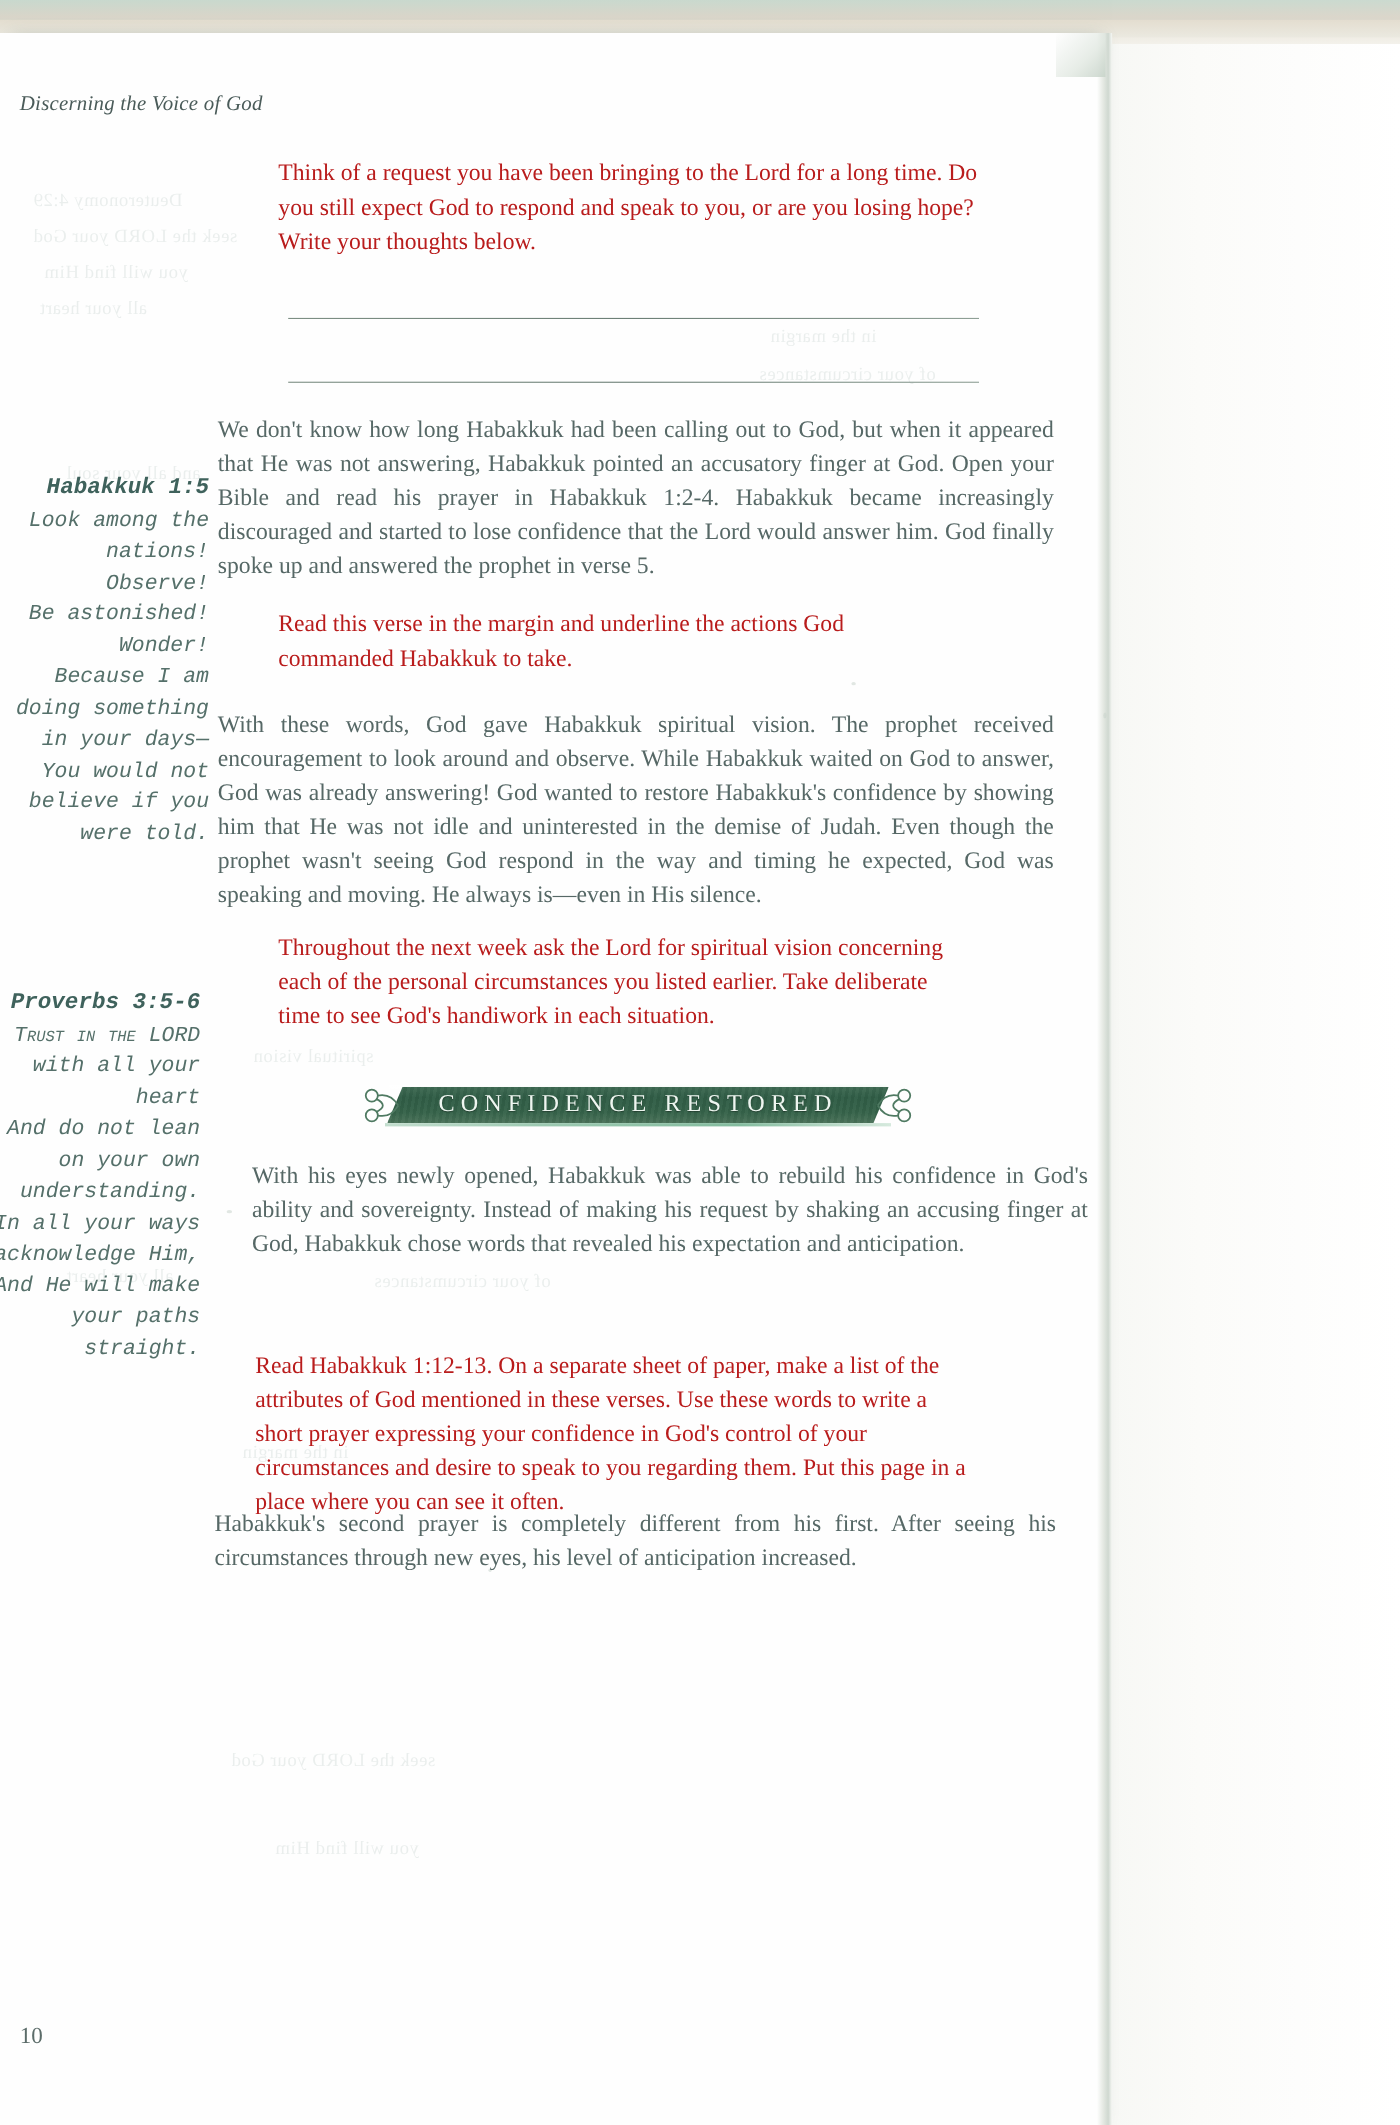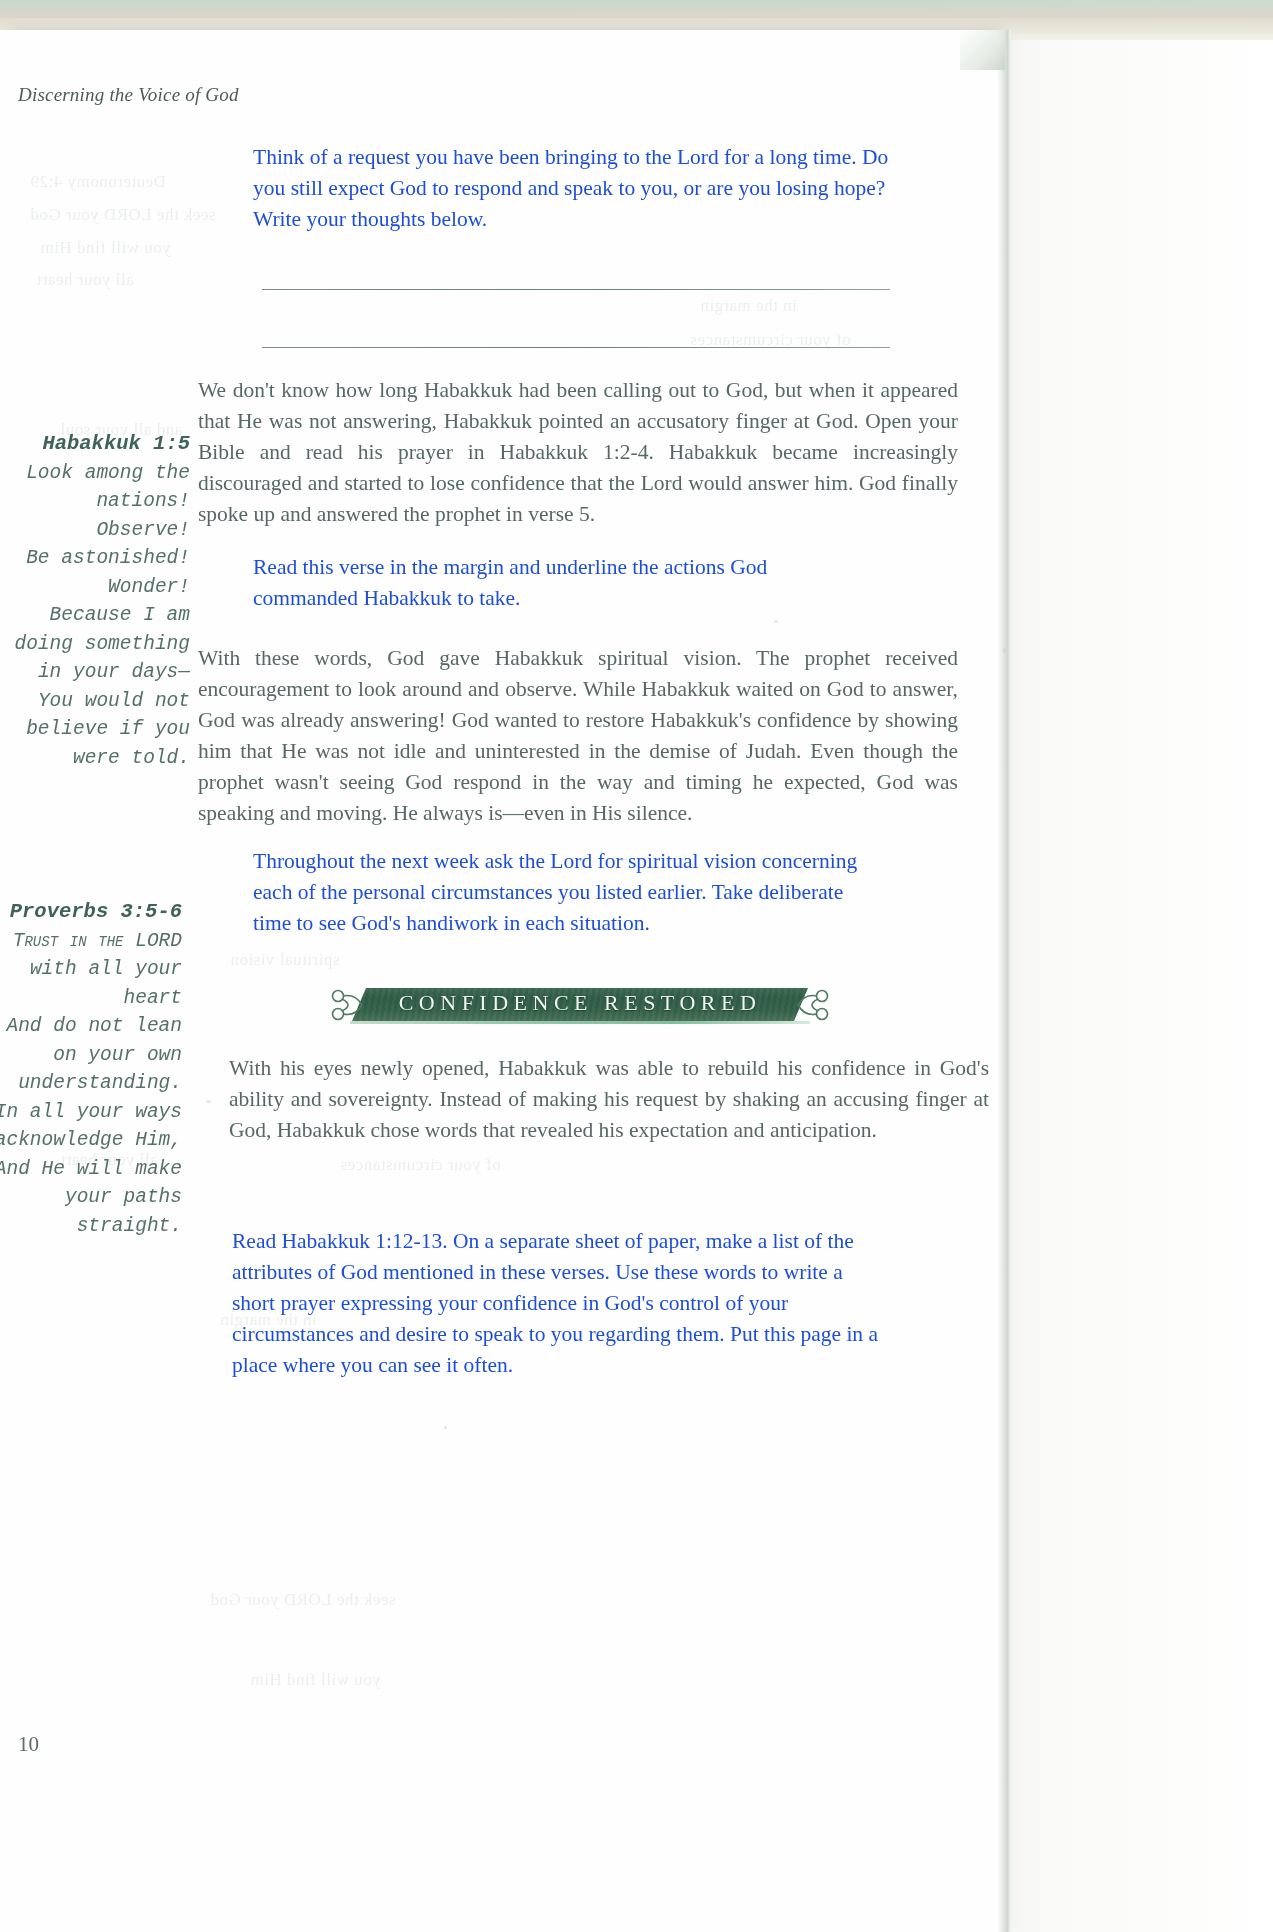--- a/index.html
+++ b/index.html
@@ -82,21 +82,21 @@
     font-style: italic;
     font-size: 19px;
     color: #4a5b59;
     letter-spacing: .2px;
   }
 
   .indent-block {
     position: absolute;
     font-size: 21.5px;
     line-height: 31px;
-    color: #1d4ed8;
+    color: #b91c1c;
   }
   .body-block {
     position: absolute;
     font-size: 21.5px;
     line-height: 31px;
     color: #566866;
     text-align: justify;
     text-justify: inter-word;
   }
 
@@ -179,21 +179,21 @@
     position: absolute;
     top: 2px;
     width: 34px; height: 38px;
     color: #4f7a62;
   }
   .flourish.left  { left: 0px; }
   .flourish.right { left: 466px; }
 
   .page-number {
     position: absolute;
-    left: 18px; top: 1732px;
+    left: 18px; top: 1838px;
     font-size: 21px;
     color: #5b6c69;
     font-family: "Liberation Serif", serif;
   }
 
   .speck {
     position: absolute;
     background: #c9d4cc;
     border-radius: 50%;
     opacity: .55;
@@ -295,16 +295,17 @@
         <path d="M21 10 C12 8, 6 12, 2 19"></path>
         <path d="M21 28 C12 30, 6 26, 2 19"></path>
       </g>
     </svg>
   </div>
 
   <div class="body-block" style="left:198px; top:1053px; width:760px;margin-left:31px;">With his eyes newly opened, Habakkuk was able to rebuild his confidence in God's ability and sovereignty. Instead of making his request by shaking an accusing finger at God, Habakkuk chose words that revealed his expectation and anticipation.</div>
 
   <div class="indent-block" style="left: 232px; top: 1196px; width: 650px; margin-top: 30px;">Read Habakkuk 1:12-13. On a separate sheet of paper, make a list of the attributes of God mentioned in these verses. Use these words to write a short prayer expressing your confidence in God's control of your circumstances and desire to speak to you regarding them. Put this page in a place where you can see it often.</div>
 
+  <div class="body-block" style="left: 195px; top: 1370px; width: 765px;">Habakkuk's second prayer is completely different from his first. After seeing his circumstances through new eyes, his level of anticipation increased.</div>
 
   <div class="page-number">10</div>
 
 </div>
 
 </body></html>

